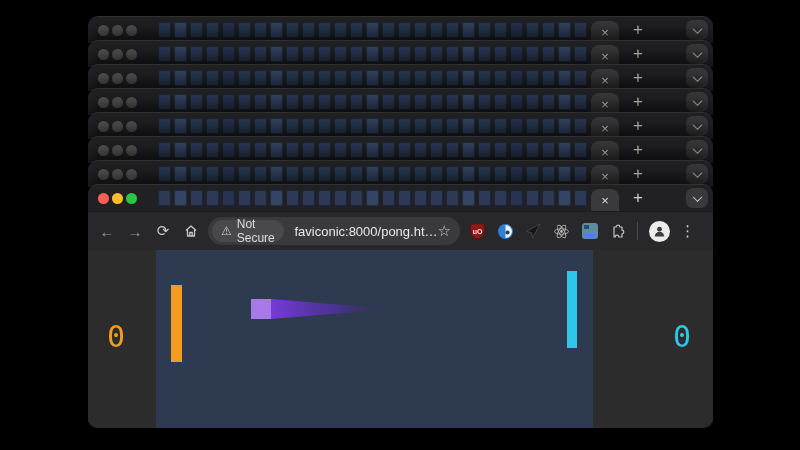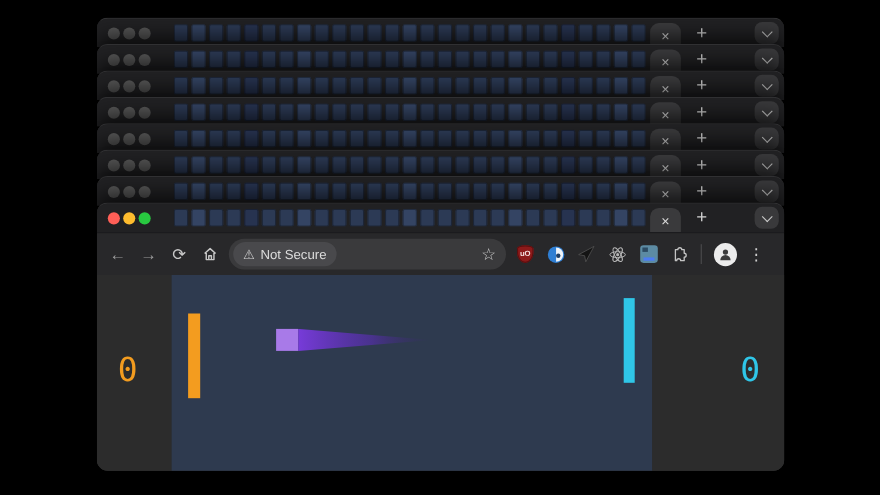--- a/index.html
+++ b/index.html
@@ -456,20 +456,21 @@
         <svg width="16" height="16" viewBox="0 0 16 16">
           <path d="M3 7.5 L8 3 L13 7.5 M4.5 7 V13 H11.5 V7 M6.8 13 V9.5 H9.2 V13" fill="none" stroke="#c8c8c8" stroke-width="1.3" stroke-linejoin="round"></path>
         </svg>
       </span>
 
       <div class="omnibox">
         <div class="chip">
           <span class="warn">⚠</span>
           <span>Not Secure</span>
         </div>
+        <span class="url">faviconic:8000/pong.ht…</span>
         <span class="star">☆</span>
       </div>
 
       <div class="ext-row">
         <span class="ext">
           <span class="ubo">uO</span>
         </span>
         <span class="ext">
           <svg width="17" height="17" viewBox="0 0 17 17">
             <circle cx="8.5" cy="8.5" r="7.5" fill="#2f7fd4"></circle>

